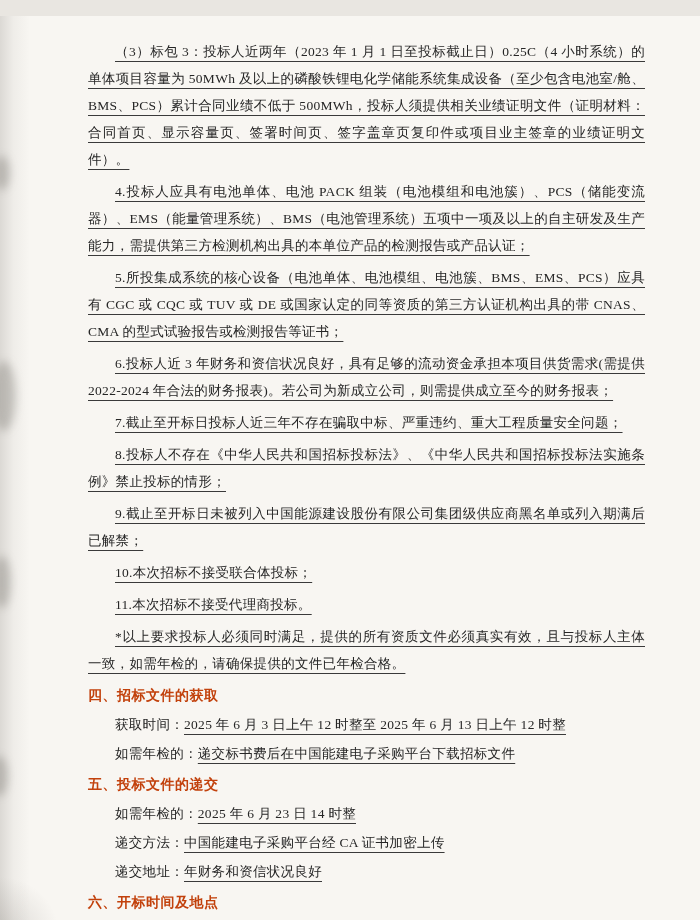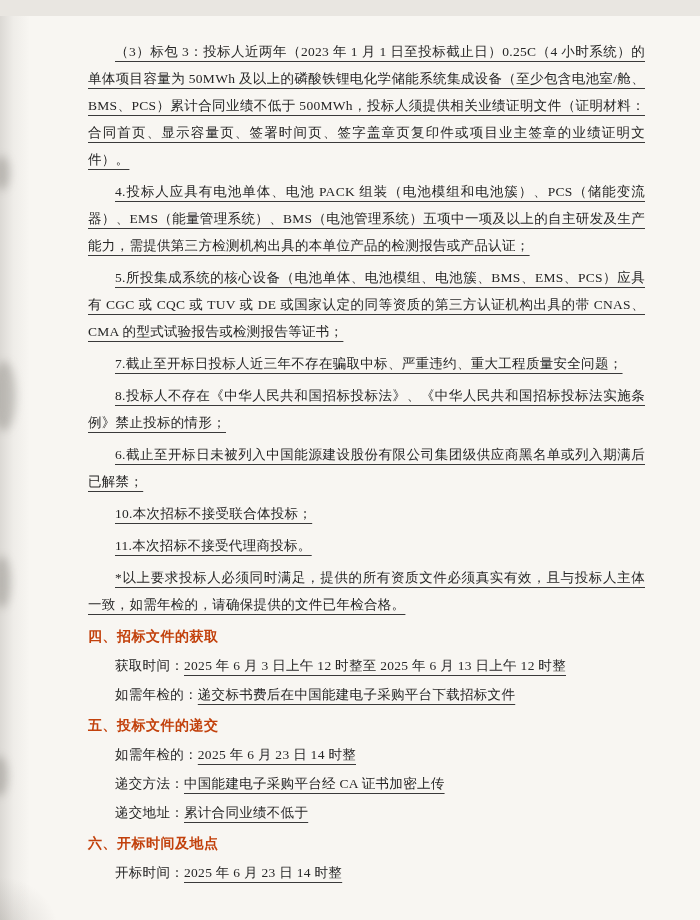--- a/index.html
+++ b/index.html
@@ -87,33 +87,34 @@
   <div class="smudge s2"></div>
   <div class="smudge s3"></div>
   <div class="smudge s4"></div>
   <div class="corner-shade"></div>
 
   <div class="content">
 
     <p class="para u">（3）标包 3：投标人近两年（2023 年 1 月 1 日至投标截止日）0.25C（4 小时系统）的单体项目容量为 50MWh 及以上的磷酸铁锂电化学储能系统集成设备（至少包含电池室/舱、BMS、PCS）累计合同业绩不低于 500MWh，投标人须提供相关业绩证明文件（证明材料：合同首页、显示容量页、签署时间页、签字盖章页复印件或项目业主签章的业绩证明文件）。</p>
     <p class="para u">4.投标人应具有电池单体、电池 PACK 组装（电池模组和电池簇）、PCS（储能变流器）、EMS（能量管理系统）、BMS（电池管理系统）五项中一项及以上的自主研发及生产能力，需提供第三方检测机构出具的本单位产品的检测报告或产品认证；</p>
     <p class="para u">5.所投集成系统的核心设备（电池单体、电池模组、电池簇、BMS、EMS、PCS）应具有 CGC 或 CQC 或 TUV 或 DE 或国家认定的同等资质的第三方认证机构出具的带 CNAS、CMA 的型式试验报告或检测报告等证书；</p>
+    <p class="para u">6.投标人近 3 年财务和资信状况良好，具有足够的流动资金承担本项目供货需求(需提供 2022-2024 年合法的财务报表)。若公司为新成立公司，则需提供成立至今的财务报表；</p>
     <p class="para u">7.截止至开标日投标人近三年不存在骗取中标、严重违约、重大工程质量安全问题；</p>
     <p class="para u">8.投标人不存在《中华人民共和国招标投标法》、《中华人民共和国招标投标法实施条例》禁止投标的情形；</p>
-    <p class="para u">6.截止至开标日未被列入中国能源建设股份有限公司集团级供应商黑名单或列入期满后已解禁；</p>
+    <p class="para u">9.截止至开标日未被列入中国能源建设股份有限公司集团级供应商黑名单或列入期满后已解禁；</p>
     <p class="para u">10.本次招标不接受联合体投标；</p>
     <p class="para u">11.本次招标不接受代理商投标。</p>
     <p class="para u">*以上要求投标人必须同时满足，提供的所有资质文件必须真实有效，且与投标人主体一致，如需年检的，请确保提供的文件已年检合格。</p>
 
     <h3 class="heading">四、招标文件的获取</h3>
     <p class="detail"><span class="dlabel">获取时间：</span><span class="u">2025 年 6 月 3 日上午 12 时整至 2025 年 6 月 13 日上午 12 时整</span></p>
     <p class="detail"><span class="dlabel">如需年检的：</span><span class="u">递交标书费后在中国能建电子采购平台下载招标文件</span></p>
 
     <h3 class="heading">五、投标文件的递交</h3>
     <p class="detail"><span class="dlabel">如需年检的：</span><span class="u">2025 年 6 月 23 日 14 时整</span></p>
     <p class="detail"><span class="dlabel">递交方法：</span><span class="u">中国能建电子采购平台经 CA 证书加密上传</span></p>
-    <p class="detail"><span class="dlabel">递交地址：</span><span class="u">累计合同业绩不低于</span></p>
+    <p class="detail"><span class="dlabel">递交地址：</span><span class="u">年财务和资信状况良好</span></p>
 
     <h3 class="heading">六、开标时间及地点</h3>
     <p class="detail"><span class="dlabel">开标时间：</span><span class="u">2025 年 6 月 23 日 14 时整</span></p>
 
   </div>
 </div>
 
 </body></html>

